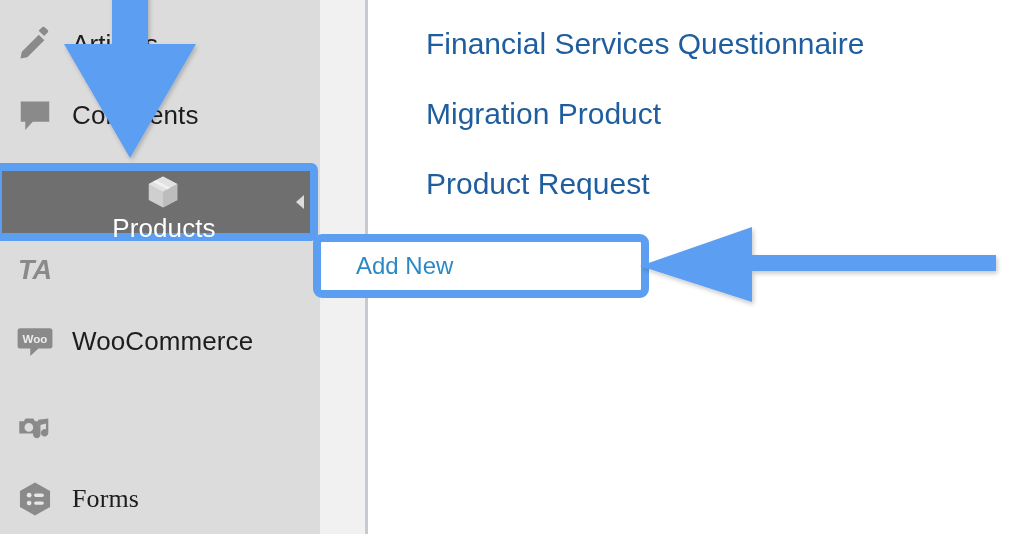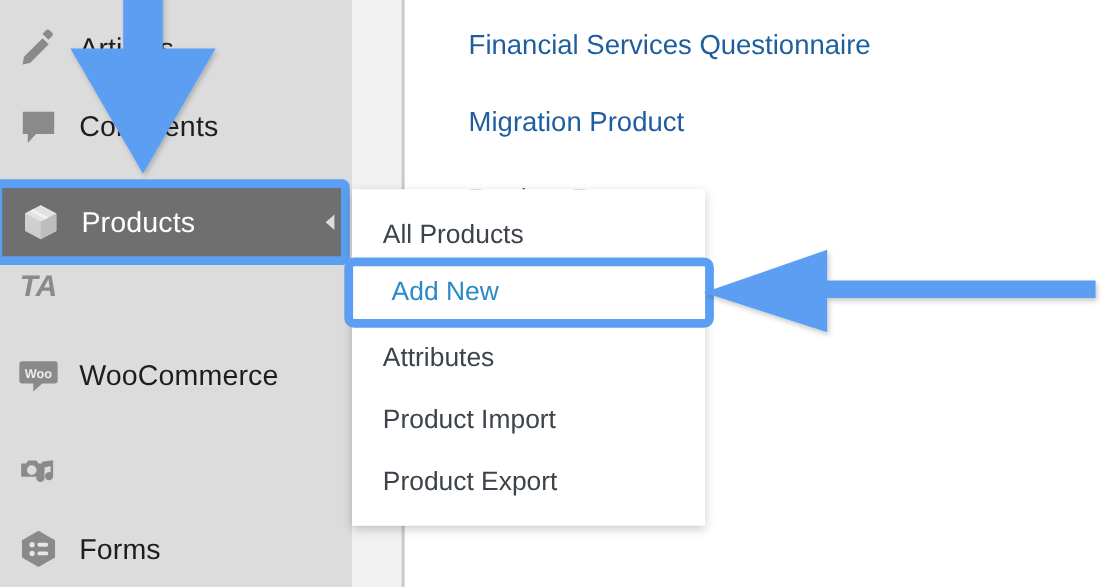--- a/index.html
+++ b/index.html
@@ -55,20 +55,21 @@
     position:absolute; left:-6px; top:163px; width:324px; height:78px;
     background:#5c9ff2;
     border-radius:7px;
     z-index:6;
   }
   .products-row {
     position:absolute; left:8px; top:8px; width:308px; height:62px;
     background:#6f6f6f;
     display:flex; align-items:center;
     z-index:7;
+    flex-direction:column;
   }
   .products-caret {
     position:absolute; right:6px; top:50%; transform:translateY(-50%);
     width:0; height:0;
     border-top:7px solid transparent;
     border-bottom:7px solid transparent;
     border-right:8px solid #dcdcdc;
   }
 
   
@@ -93,21 +94,21 @@
     z-index:12;
   }
   .addnew-label {
     position:absolute; left:35px; top:50%; transform:translateY(-50%);
     font-size:24px; color:#2b8ac6; white-space:nowrap;
   }
 
   
   .content-link {
     position:absolute;
-    font-size:25px;
+    font-size:30px;
     color:#1f5e9e;
     white-space:nowrap;
   }
   .content-link.occluded { z-index:2; }
 
   
   .arrow-svg { position:absolute; overflow:visible; z-index:20; }
 
   .icon-svg { display:block; }
   .ta-mark {
@@ -149,21 +150,21 @@
             <path d="M12 2.2 21 7l-9 4.8L3 7l9-4.8z" fill="#e2e2e2"></path>
             <path d="M12 11.8 21 7v10l-9 4.8v-10z" fill="#bdbdbd"></path>
             <path d="M7.6 4.5 16.6 9.3l-1.9 1L5.7 5.5l1.9-1z" fill="#f2f2f2"></path>
           </svg>
         </span>
         <span class="nav-label">Products</span>
         <span class="products-caret"></span>
       </div>
     </div>
 
-    <div class="nav-row" style="top:232px;">
+    <div class="nav-row" style="top:242px;">
       <span class="nav-icon">
         <span class="ta-mark">TA</span>
       </span>
     </div>
 
     <div class="nav-row" style="top:313px;">
       <span class="nav-icon">
         <svg class="icon-svg" width="38" height="38" viewBox="0 0 24 24">
           <path d="M2.6 4h18.8a1.6 1.6 0 0 1 1.6 1.6v9.6a1.6 1.6 0 0 1-1.6 1.6h-7.2L9 21.4V16.8H2.6A1.6 1.6 0 0 1 1 15.2V5.6A1.6 1.6 0 0 1 2.6 4z" fill="#8a8a8a"></path>
           <text x="12" y="13.4" text-anchor="middle" font-family="Liberation Sans, sans-serif" font-size="7.3" font-weight="bold" fill="#ececec">Woo</text>
@@ -174,21 +175,21 @@
 
     <div class="nav-row" style="top:403px;">
       <span class="nav-icon">
         <svg class="icon-svg" width="36" height="36" viewBox="0 0 24 24" fill="#8a8a8a">
           <path d="M1.5 5.5h3l1.2-1.8h5.1L12 5.5h2.4v8.1H1.5V5.5zm6.4 1.2a2.9 2.9 0 1 0 0 5.8 2.9 2.9 0 0 0 0-5.8z"></path>
           <path d="M16.6 3.2v8.1a2.7 2.7 0 1 0 1.7 2.5V6.9l4 -1v4.2a2.7 2.7 0 1 0 1.7 2.5V2.2l-7.4 1z" transform="translate(-1.2,1.6) scale(0.92)"></path>
         </svg>
       </span>
     </div>
 
-    <div class="nav-row" style="top:471px;">
+    <div class="nav-row" style="top:471px;font-family:Liberation Serif, serif;">
       <span class="nav-icon">
         <svg class="icon-svg" width="38" height="38" viewBox="0 0 24 24">
           <path d="M12 1.6 21.5 7v10L12 22.4 2.5 17V7L12 1.6z" fill="#8a8a8a"></path>
           <circle cx="8.3" cy="9.6" r="1.5" fill="#e6e6e6"></circle>
           <circle cx="8.3" cy="14.6" r="1.5" fill="#e6e6e6"></circle>
           <rect x="11.4" y="8.5" width="6.2" height="2.2" rx="1.1" fill="#e6e6e6"></rect>
           <rect x="11.4" y="13.5" width="6.2" height="2.2" rx="1.1" fill="#e6e6e6"></rect>
         </svg>
       </span>
       <span class="nav-label">Forms</span>
@@ -197,27 +198,20 @@
 
   <div class="gutter"></div>
   <div class="gutter-line"></div>
 
   <div class="content"></div>
 
   <a class="content-link" style="left:426px;top:27px;">Financial Services Questionnaire</a>
   <a class="content-link" style="left:426px;top:97px;">Migration Product</a>
   <a class="content-link occluded" style="left:426px;top:167px;">Product Request</a>
 
-  <div class="submenu">
-    <div class="submenu-item" style="top:28px;">All Products</div>
-    <div class="submenu-item" style="top:83px;">Add New</div>
-    <div class="submenu-item" style="top:140px;">Attributes</div>
-    <div class="submenu-item" style="top:196px;">Product Import</div>
-    <div class="submenu-item" style="top:252px;">Product Export</div>
-  </div>
 
   <div class="addnew-highlight">
     <div class="addnew-label">Add New</div>
   </div>
 
   <svg class="arrow-svg" style="left:0;top:0;" width="1010" height="534">
     <defs>
       <filter id="arrowShadow" x="-30%" y="-30%" width="170%" height="170%">
         <feDropShadow dx="1.5" dy="2.5" stdDeviation="2.2" flood-color="#000" flood-opacity="0.22"></feDropShadow>
       </filter>

